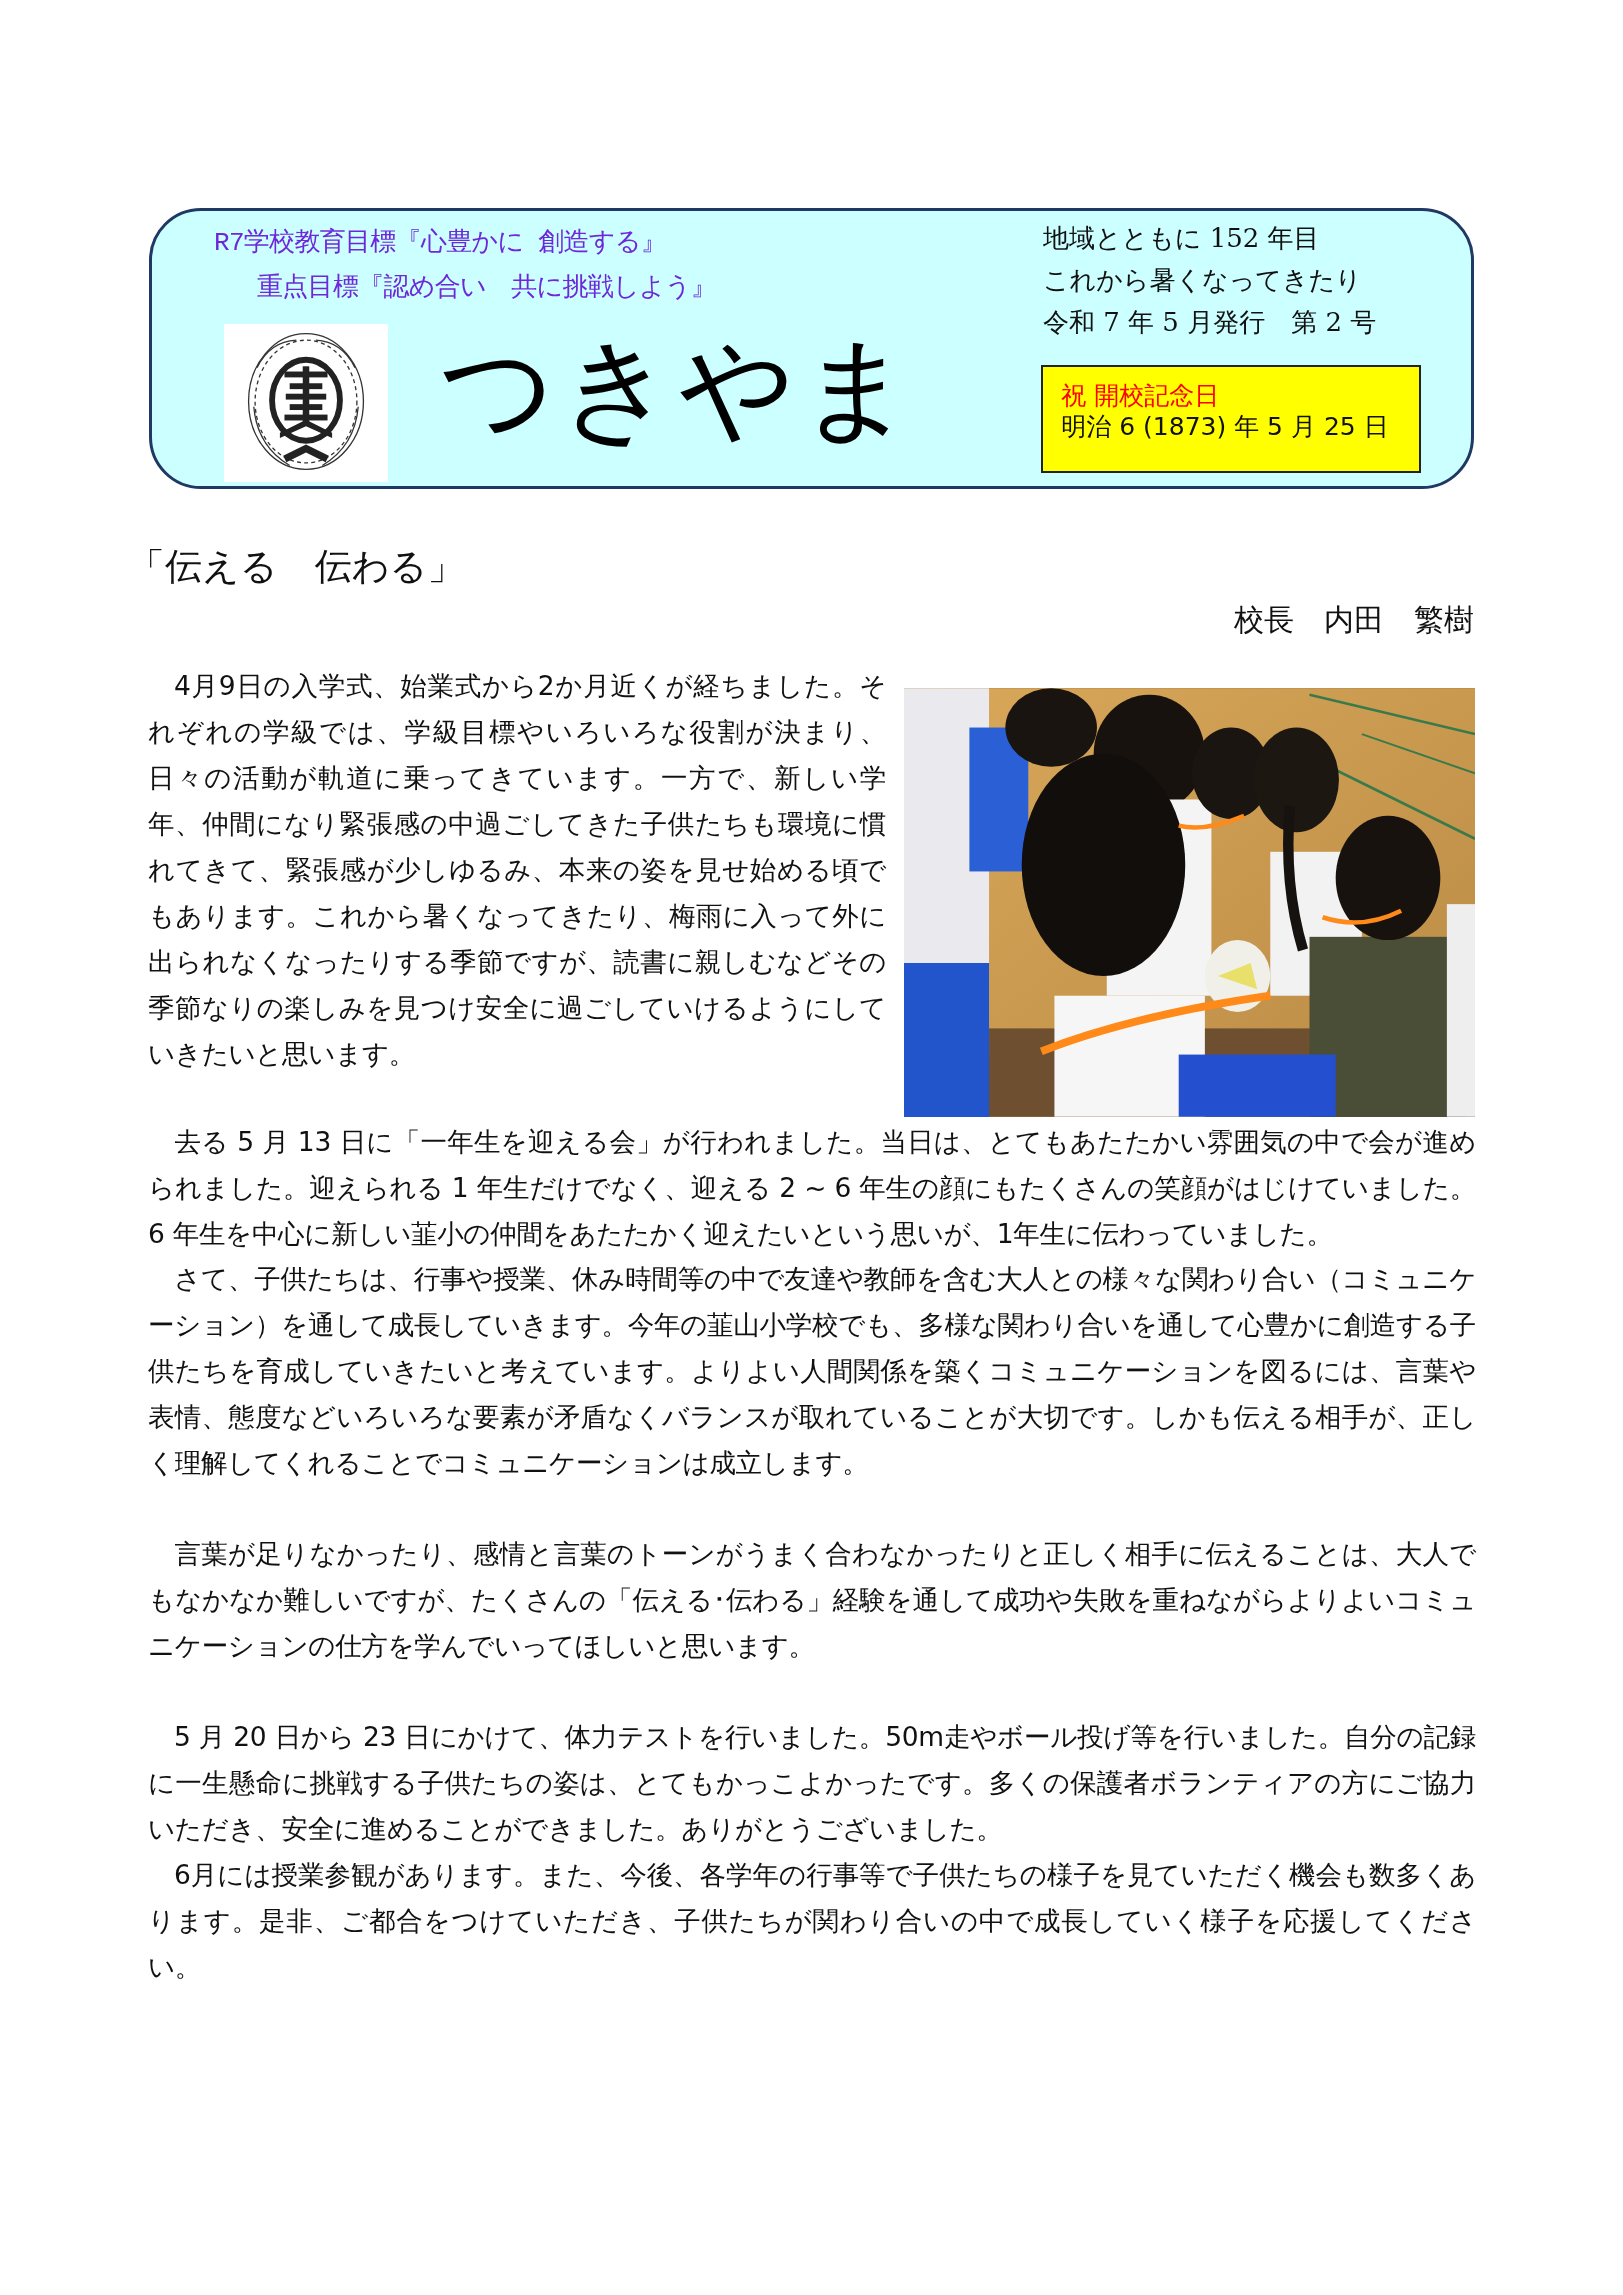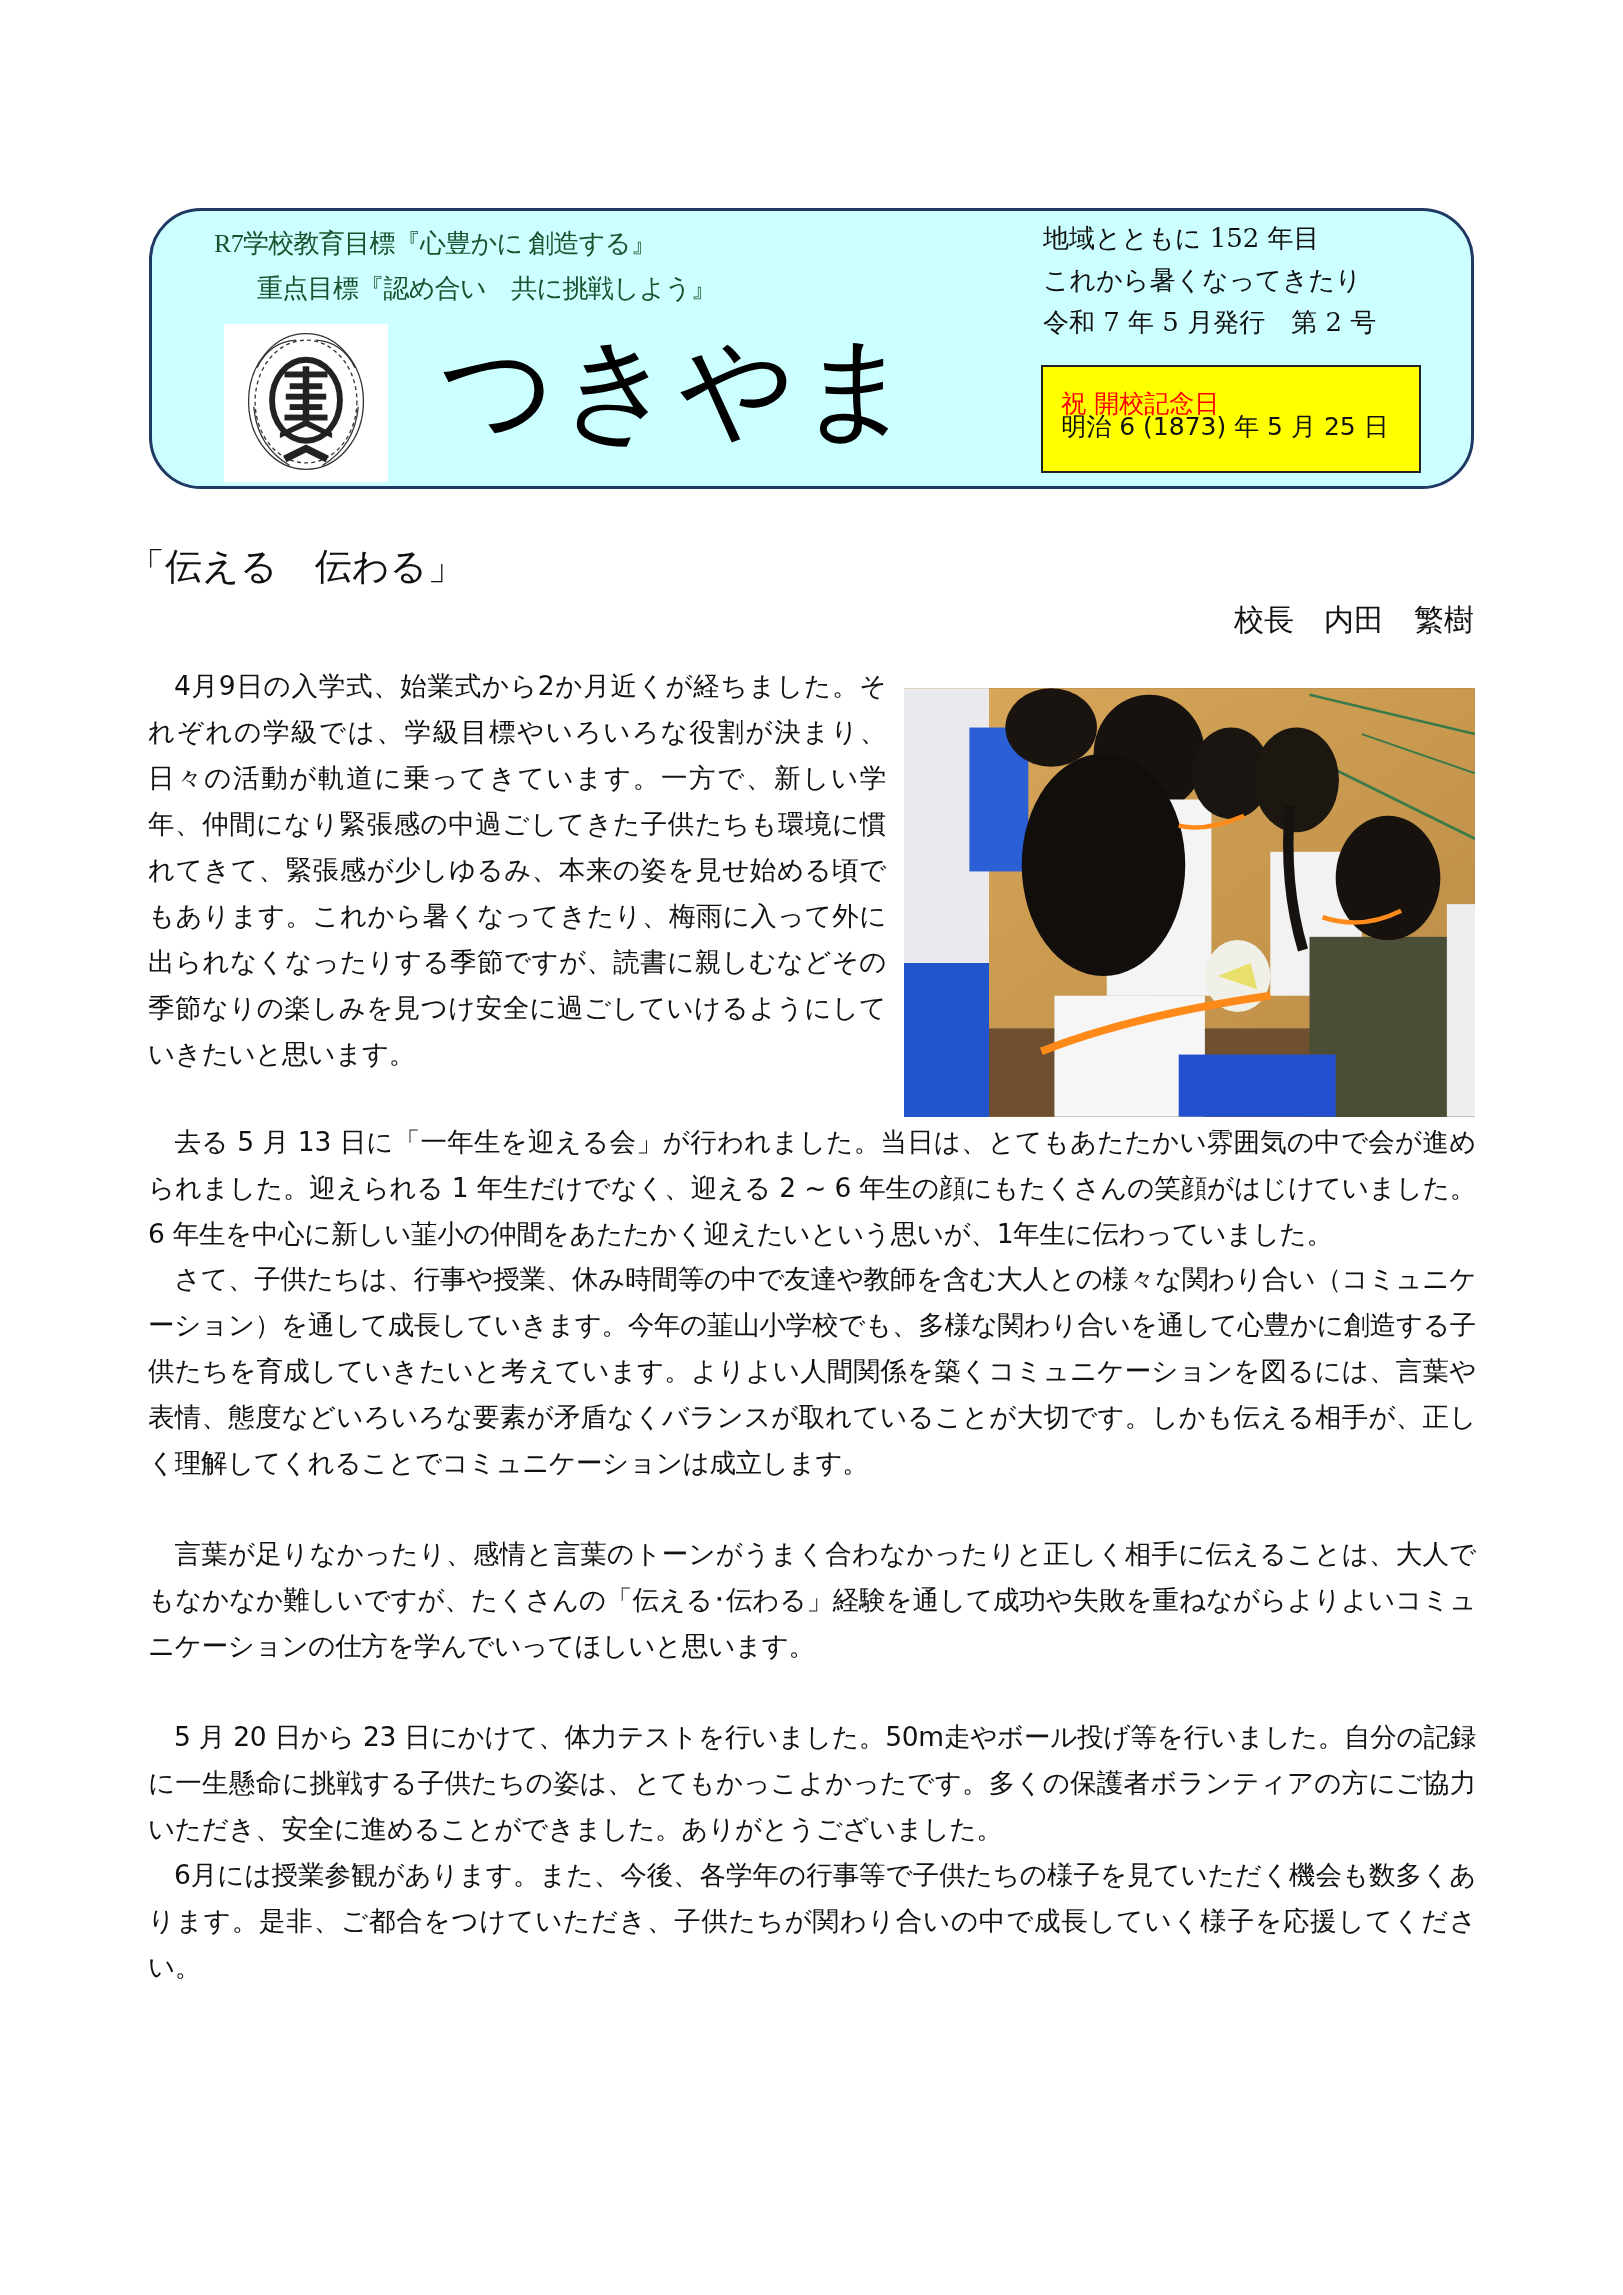--- a/index.html
+++ b/index.html
@@ -7,43 +7,43 @@
     width: 1623px; height: 2295px; position: relative; overflow: hidden;
     font-family: "DejaVu Serif", "Liberation Serif", serif;
     color: #111;
   }
   .header-box {
     position: absolute; left: 149px; top: 208px; width: 1325px; height: 281px;
     background: #ccffff; border: 3.3px solid #1f3864; border-radius: 52px;
     box-sizing: border-box;
   }
   .goal-line {
-    position: absolute; font-family: Liberation Serif, serif;
-    font-size: 26px; line-height: 31px; white-space: nowrap; color: #14532d; letter-spacing: -0.7px;
+    position: absolute; font-family: Liberation Mono, monospace;
+    font-size: 26px; line-height: 31px; white-space: nowrap; color: #6d28d9; letter-spacing: -0.7px;
   }
   .goal1 { left: 62px; top: 17px; }
   .goal2 { left: 105px; top: 62px; }
   .logo {
     position: absolute; left: 72px; top: 113px; width: 164px; height: 158px;
     background: #ffffff; display: flex; align-items: center; justify-content: center;
   }
   .title {
     position: absolute; left: 288px; top: 105px; font-family: "DejaVu Sans", "Liberation Sans", sans-serif;
     font-size: 113px; line-height: 144px; white-space: nowrap; letter-spacing: 3.9px; color: #000;
   }
   .info-line {
     position: absolute; left: 891px; font-size: 26px; line-height: 31px; white-space: nowrap;
   }
   .info1 { top: 11.8px; } .info2 { top: 54px; } .info3 { top: 96px; }
   .anniv-box {
     position: absolute; left: 889px; top: 154px; width: 380px; height: 108px;
     background: #ffff00; border: 2px solid #222; box-sizing: border-box;
     font-family: "DejaVu Sans", "Liberation Sans", sans-serif;
   }
-  .anniv-title { position: absolute; left: 18.3px; top: 21px; font-size: 25px; line-height: 31px; color: #ff0000; white-space: nowrap; }
+  .anniv-title { position: absolute; left: 18.3px; top: 13px; font-size: 25px; line-height: 31px; color: #ff0000; white-space: nowrap; }
   .anniv-date { position: absolute; left: 18.3px; top: 44px; font-size: 25px; line-height: 31px; color: #111; white-space: nowrap; }
 
   .article-title {
     position: absolute; left: 128px; top: 548px; font-family: "DejaVu Sans", "Liberation Sans", sans-serif;
     font-size: 37px; line-height: 37px; white-space: nowrap;
   }
   .byline {
     position: absolute; right: 149px; top: 601px; font-family: "DejaVu Sans", "Liberation Sans", sans-serif;
     font-size: 30px; line-height: 37px; white-space: nowrap; word-spacing: 13px;
   }

